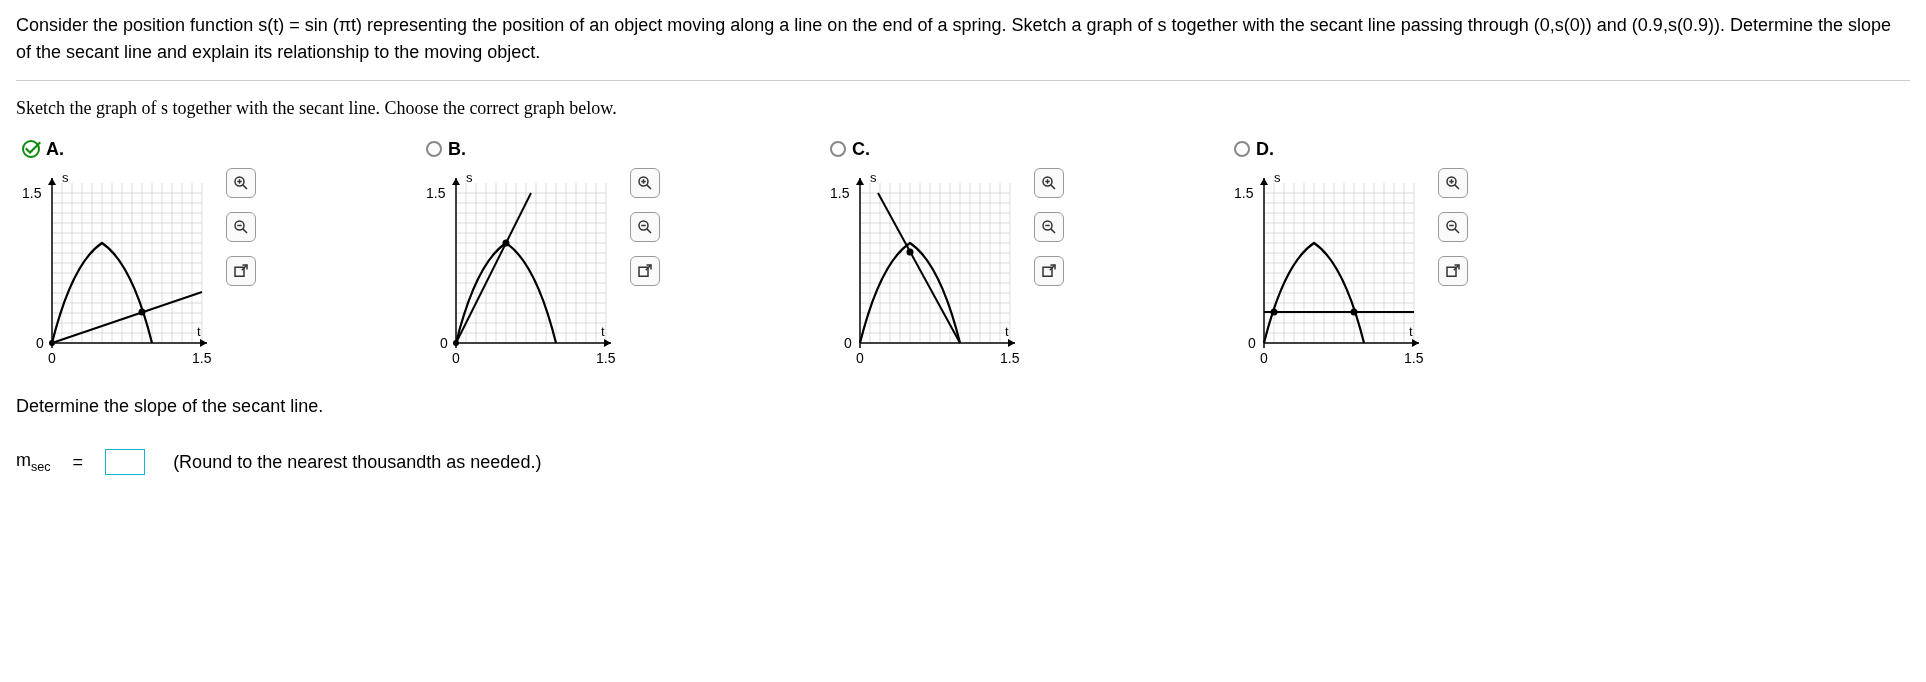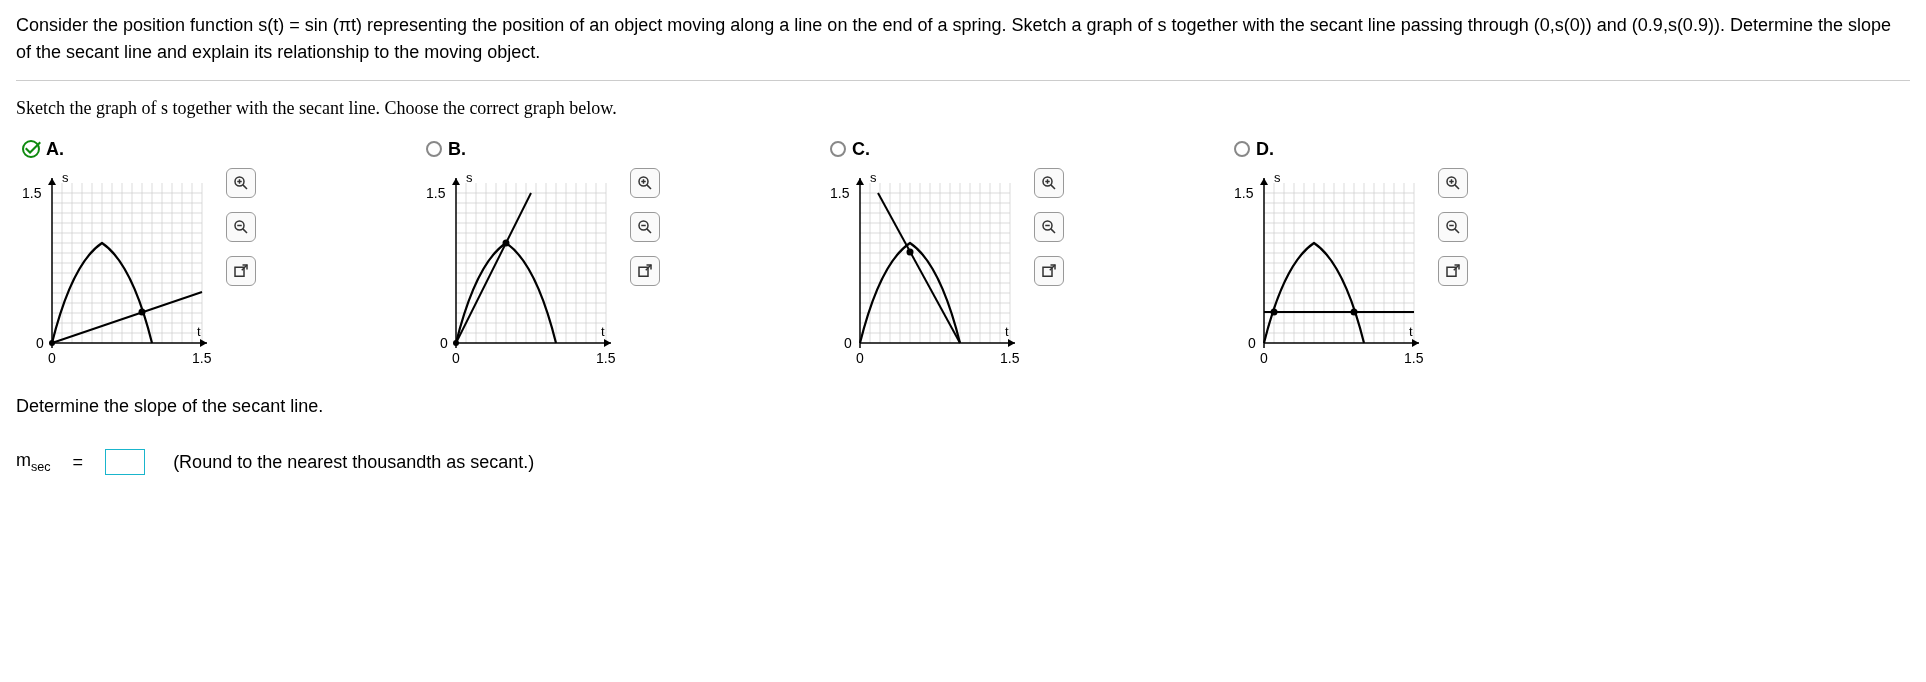--- a/index.html
+++ b/index.html
@@ -389,14 +389,14 @@
 
 </div>
 
 <div style="margin-bottom:32px;">Determine the slope of the secant line.</div>
 
 <div class="slope-input-row">
   <span><span>m</span><sub>sec</sub></span>
   <span> = </span>
   <input type="text" class="slope-input-box" style="">
 
-  <span style="margin-left:6px;">(Round to the nearest thousandth as secant.)</span>
+  <span style="margin-left:6px;">(Round to the nearest thousandth as needed.)</span>
 </div>
 
 </body></html>

